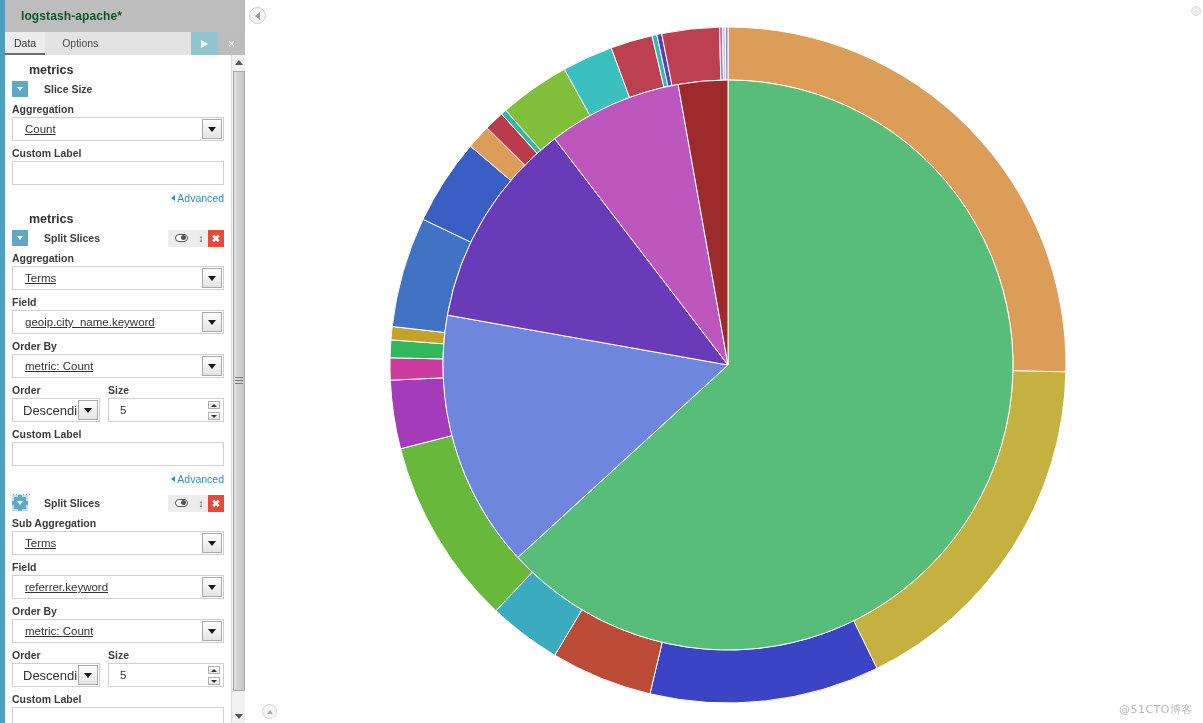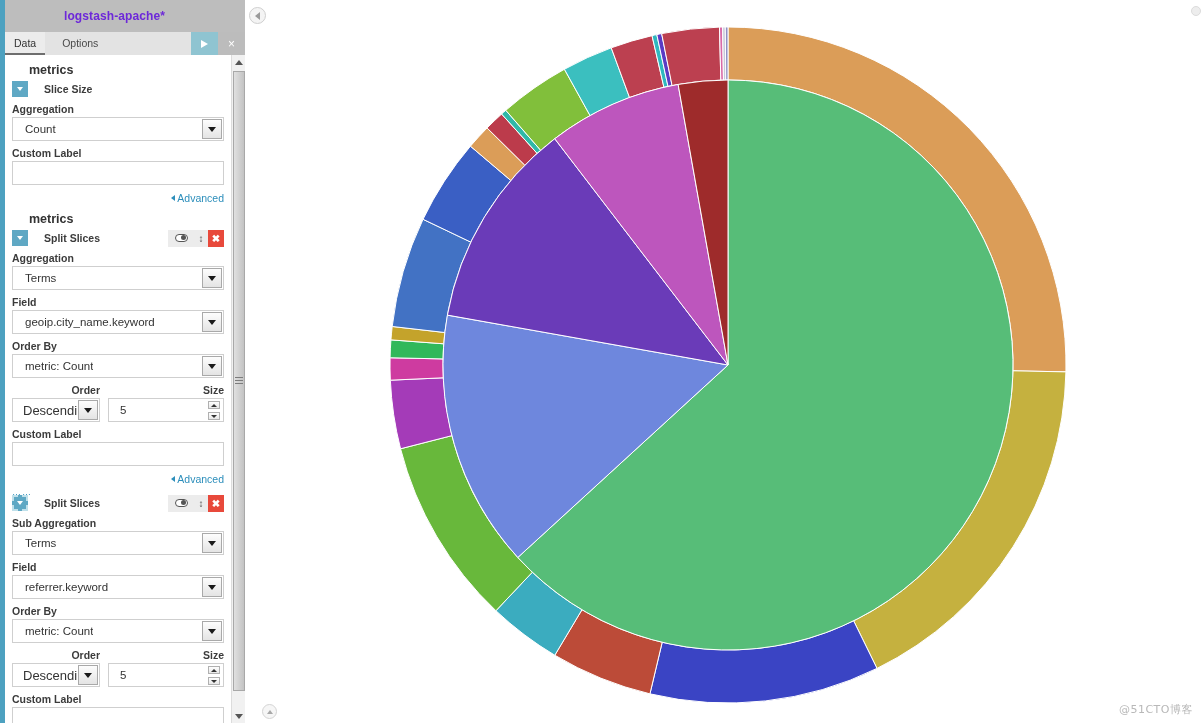--- a/index.html
+++ b/index.html
@@ -21,23 +21,22 @@
   #sidebar-accent {
     position: absolute; left: 0; top: 0; width: 5px; height: 723px;
     background: #4da1c0;
   }
   #index-title-bar {
     position: absolute; left: 5px; top: 0; width: 240px; height: 32px;
     background: #bdbdbd;
     display: flex; align-items: center;
   }
   #index-title {
-    font-size: 12px; font-weight: bold; color: #6d28d9; padding-left: 16px;
+    font-size: 12px; font-weight: bold; color: #14532d; padding-left: 16px;
     letter-spacing: .1px;
-    margin-left: 43px;
   }
   #tabbar {
     position: absolute; left: 5px; top: 32px; width: 240px; height: 23px;
     background: #e3e3e3;
     display: flex; align-items: stretch; gap: 8px;
   }
   .tab {
     padding: 0 9px; display: flex; align-items: center;
     font-size: 10.5px; color: #4a4a4a; cursor: pointer;
     border-bottom: 2px solid transparent;
@@ -111,21 +110,21 @@
     font-size: 10.5px; font-weight: bold; color: #3b3b3b;
     margin: 6px 0 2px 0;
   }
   .select-wrap {
     position: relative; height: 24px; width: 100%;
     border: 1px solid #cfcfcf; background: #fff; display: flex; align-items: center;
     cursor: pointer;
   }
   .select-wrap .sel-text {
     font-size: 11.5px; color: #333; padding-left: 12px;
-    white-space: nowrap; overflow: hidden;
+    white-space: nowrap; overflow: hidden; text-decoration: underline;
   }
   .select-arrow {
     position: absolute; right: 1px; top: 1px; width: 20px; height: 20px;
     background: linear-gradient(#fdfdfd,#e4e4e4);
     border: 1px solid #a9a9a9;
     display: flex; align-items: center; justify-content: center;
   }
   .select-arrow .caret {
     width: 0; height: 0; border-top: 5px solid #1a1a1a;
     border-left: 4.5px solid transparent; border-right: 4.5px solid transparent;
@@ -136,21 +135,21 @@
   .advanced-row {
     display: flex; justify-content: flex-end; align-items: center;
     margin: 7px 0 3px 0; cursor: pointer;
   }
   .advanced-row .tri-l {
     width: 0; height: 0; border-right: 4px solid #2c8ebb;
     border-top: 3.5px solid transparent; border-bottom: 3.5px solid transparent;
     margin-right: 2px;
   }
   .advanced-row span { font-size: 10.5px; color: #2c8ebb; }
-  .dual-row { display: flex; gap: 8px; text-align: right; }
+  .dual-row { display: flex; gap: 8px; }
   .dual-col-order { width: 88px; }
   .dual-col-size { flex: 1; }
   .order-select {
     position: relative; height: 24px; width: 100%;
     border: 1px solid #cfcfcf; background: #fff; display: flex; align-items: center;
     overflow: hidden; cursor: pointer;
   }
   .order-select .sel-text { font-size: 13px; color: #333; padding-left: 10px; white-space: nowrap; }
   .spinner {
     position: relative; height: 24px; width: 100%;

